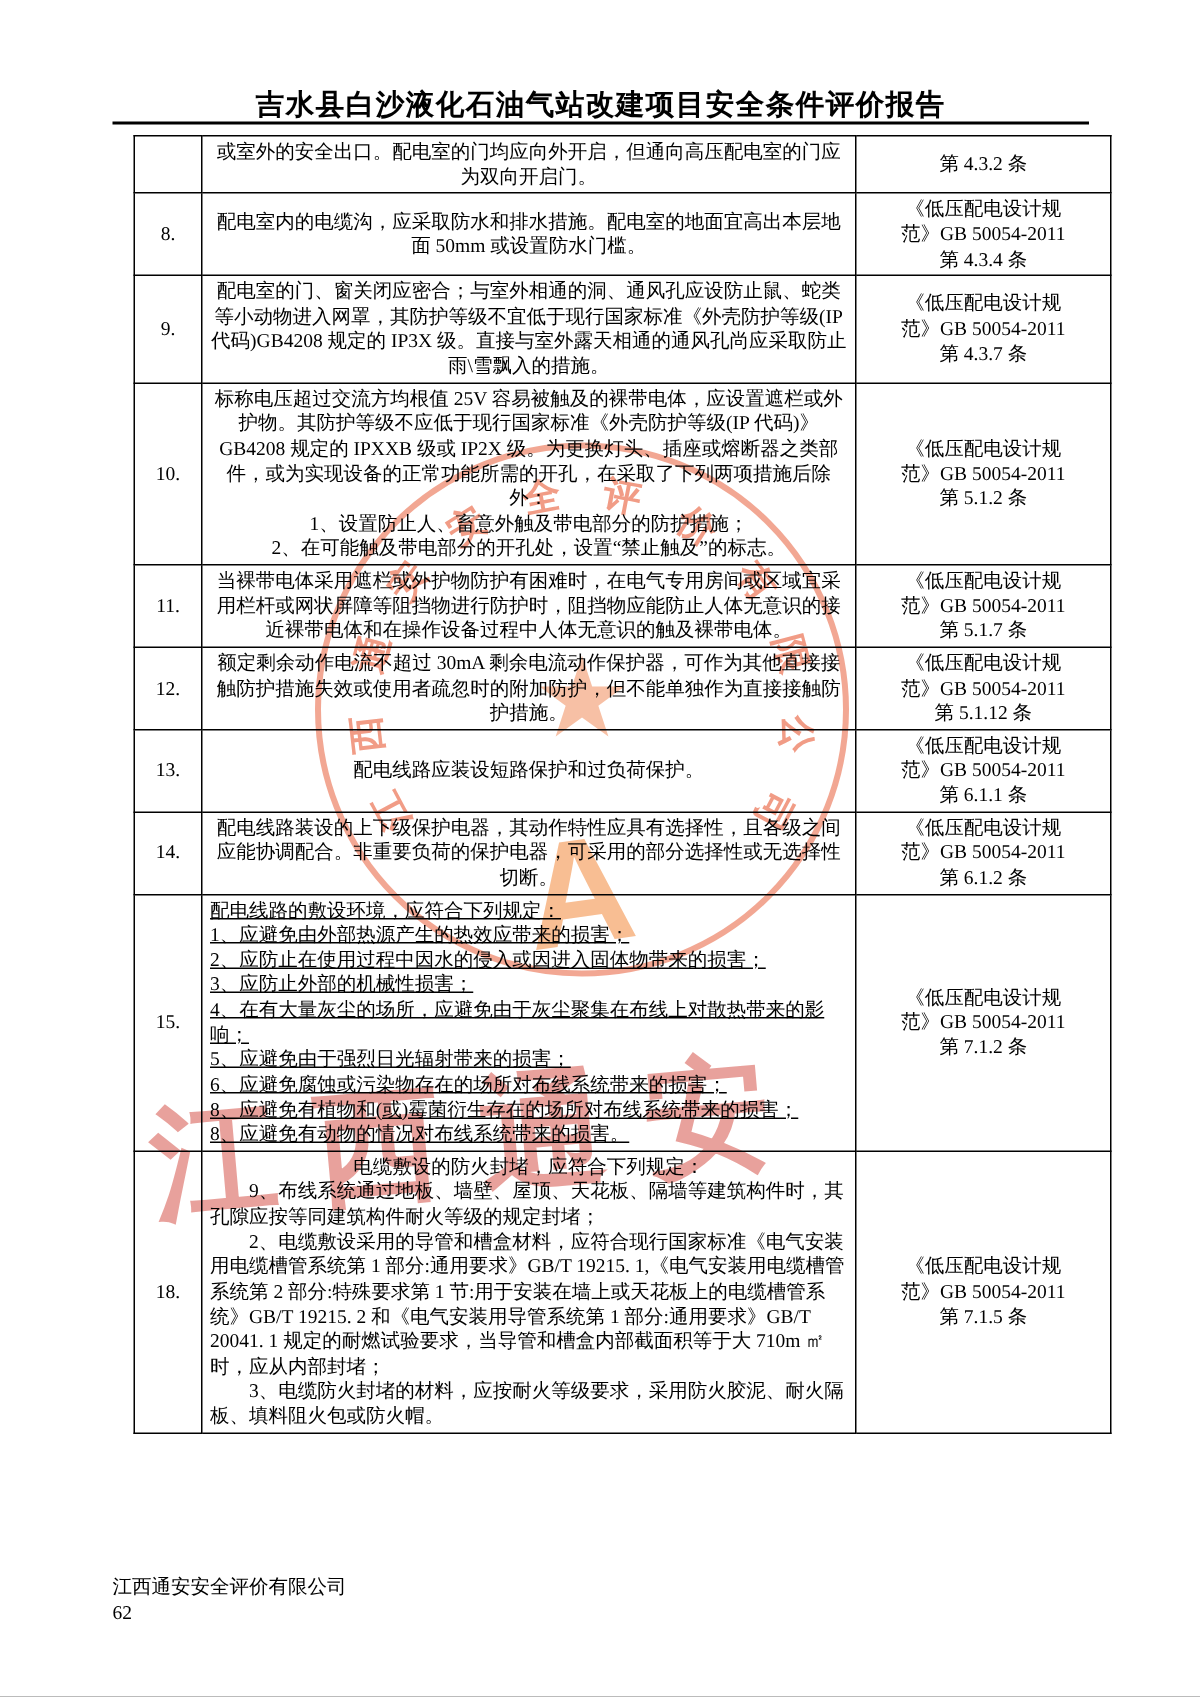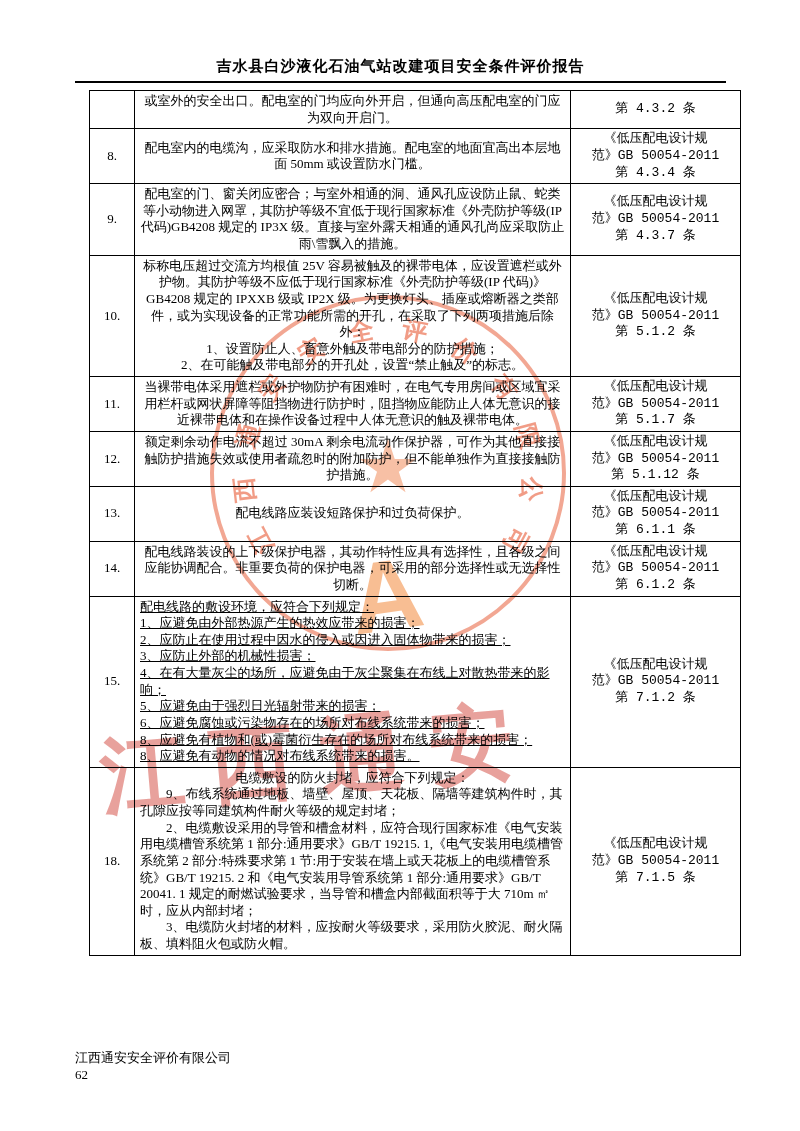--- a/index.html
+++ b/index.html
@@ -5,37 +5,37 @@
   * { margin:0; padding:0; box-sizing:border-box; }
   html,body { background:#888; }
   body { width:800px; height:1131px; margin:0 auto; position:relative; }
   .page {
     position:absolute; inset:0; background:#ffffff;
     font-family:"Liberation Serif","DejaVu Serif",serif; color:#000;
     overflow:hidden;
   }
   .doc-header {
     position:absolute; top:57px; left:75px; width:651px;
-    text-align:center; font-size:15px; font-weight:bold; letter-spacing:1px;
+    text-align:center; font-size:19px; font-weight:bold; letter-spacing:1px;
   }
   .header-rule {
     position:absolute; top:81px; left:75px; width:651px;
     border-top:2px solid #000;
   }
   table.report-table {
     position:absolute; top:90px; left:89px; width:651px;
     border-collapse:collapse; table-layout:fixed;
   }
   table.report-table td {
     border:1px solid #000; vertical-align:middle;
     font-size:13px; line-height:1.28; padding:2px 5px;
   }
   td.col-no  { width:45px;  text-align:center; }
   td.col-content { width:436px; }
-  td.col-ref { width:170px; text-align:center;font-family:Liberation Mono, monospace; }
+  td.col-ref { width:170px; text-align:center; }
   .para.center { text-align:center; }
   .para.left   { text-align:left;text-decoration:underline; }
   .para.indent { text-align:left; text-indent:2em; }
   .ref-line { text-align:center; }
   .footer {
     position:absolute; top:1049px; left:75px; width:651px;
     display:flex; align-items:baseline; font-size:13px;flex-direction:column;
   }
   .footer-left  { flex:1; text-align:left; }
   .footer-center{ width:60px; text-align:left; }

